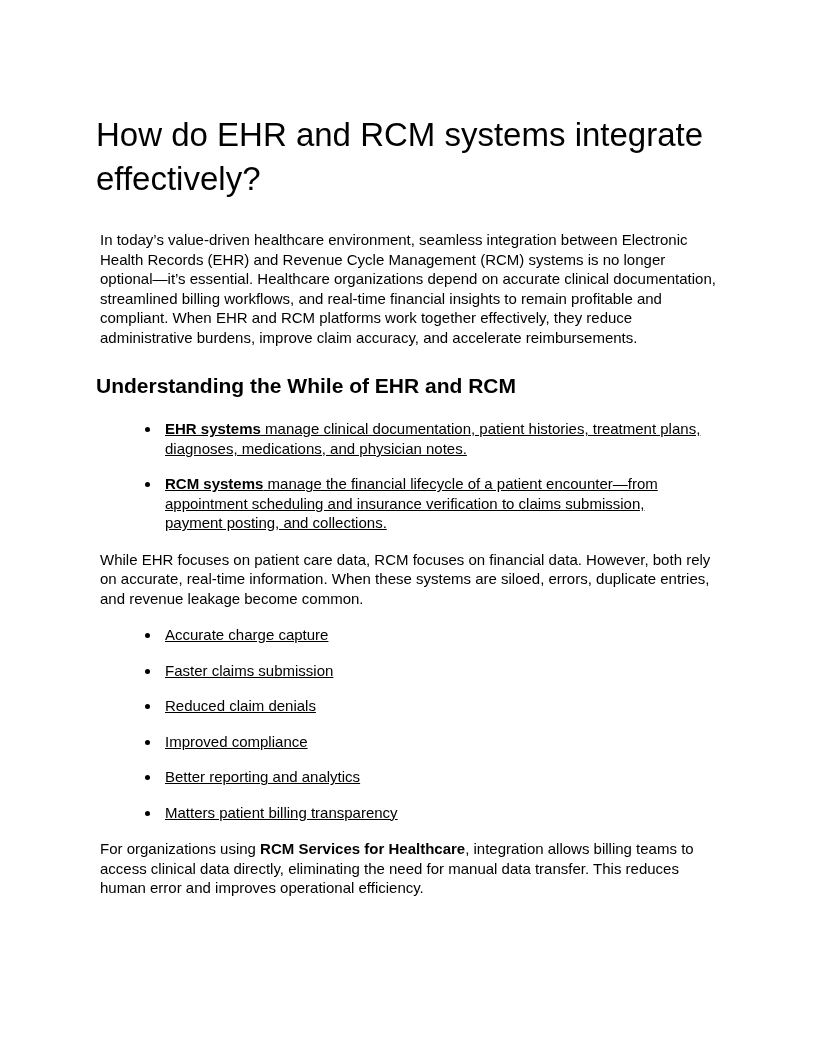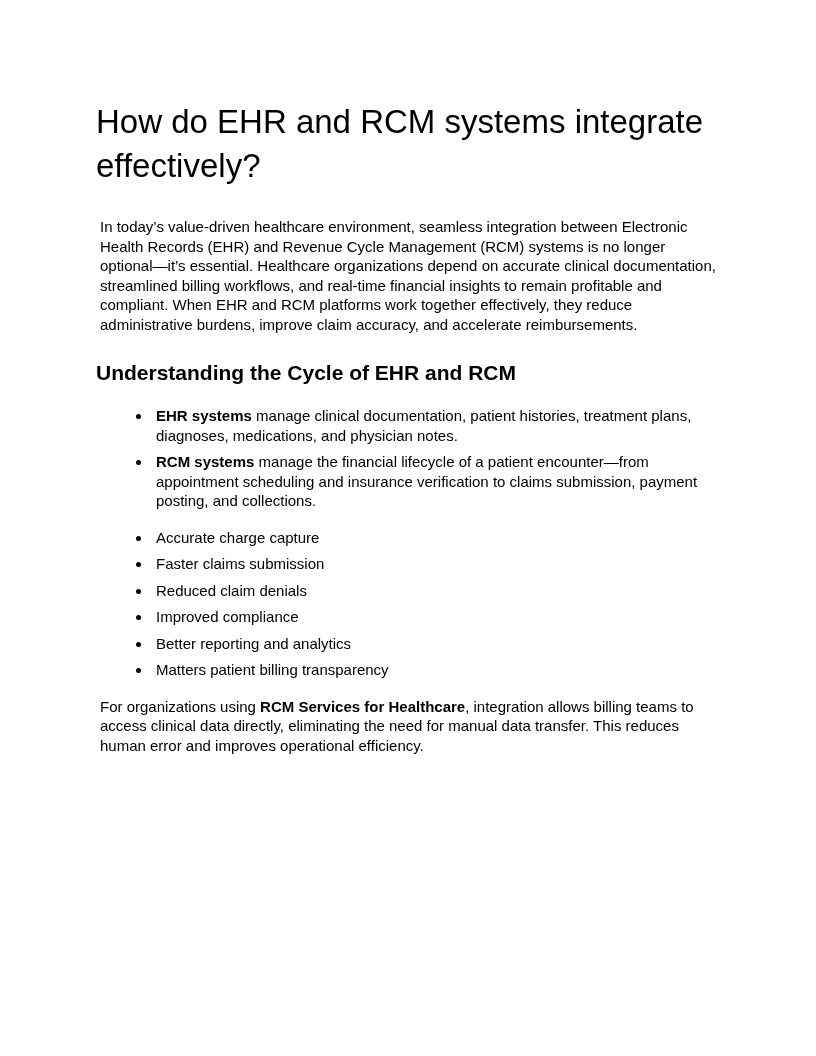--- a/index.html
+++ b/index.html
@@ -14,21 +14,21 @@
     background: #ffffff;
     color: #000000;
     font-family: "Liberation Sans", sans-serif;
     padding: 96px 96px 60px 96px;
     overflow: hidden;
   }
   .doc-title {
     font-size: 33px;
     font-weight: 400;
     line-height: 1.32;
-    margin: 4px 0 30px 0;
+    margin: 17px 0 30px 0;
     letter-spacing: 0;
   }
   p {
     font-size: 15px;
     line-height: 19.5px;
     margin: 0 0 17px 4px;
   }
   h2 {
     font-size: 21px;
     font-weight: 700;
@@ -36,22 +36,23 @@
     margin: 26px 0 20px 0;
   }
   ul {
     margin: 0 0 17px 0;
     padding: 0 0 0 49px;
     list-style-type: disc;
   }
   li {
     font-size: 15px;
     line-height: 19.5px;
-    margin: 7px;
+    margin: 16px;
     padding-left: 4px;
+    text-decoration: underline;
   }
   a.doc-link {
     font-weight: 700;
     text-decoration: underline;
     cursor: pointer;
   }
   b, strong {
     font-weight: 700;
   }
 </style>
@@ -60,32 +61,35 @@
 
 <div class="page">
 
   <h1 class="doc-title">How do EHR and RCM systems integrate effectively?</h1>
 
   <p>
     <span>In today’s value-driven healthcare environment, seamless integration between Electronic Health Records (EHR) and Revenue Cycle Management (RCM) systems is no longer optional—it’s essential. Healthcare organizations depend on accurate clinical documentation, streamlined billing workflows, and real-time financial insights to remain profitable and compliant. When EHR and RCM platforms work together effectively, they reduce administrative burdens, improve claim accuracy, and accelerate reimbursements.</span>
   </p>
 
 
-  <h2>Understanding the Cycle of EHR and RCM</h2>
+  <h2>Understanding the While of EHR and RCM</h2>
 
 
   <ul>
     <li>
       <strong>EHR systems</strong><span> manage clinical documentation, patient histories, treatment plans, diagnoses, medications, and physician notes.</span>
     </li>
     <li>
       <strong>RCM systems</strong><span> manage the financial lifecycle of a patient encounter—from appointment scheduling and insurance verification to claims submission, payment posting, and collections.</span>
     </li>
   </ul>
 
+  <p>
+    <span>While EHR focuses on patient care data, RCM focuses on financial data. However, both rely on accurate, real-time information. When these systems are siloed, errors, duplicate entries, and revenue leakage become common.</span>
+  </p>
 
 
 
   <ul>
     <li>Accurate charge capture</li>
     <li>Faster claims submission</li>
     <li>Reduced claim denials</li>
     <li>Improved compliance</li>
     <li>Better reporting and analytics</li>
     <li>Matters patient billing transparency</li>

